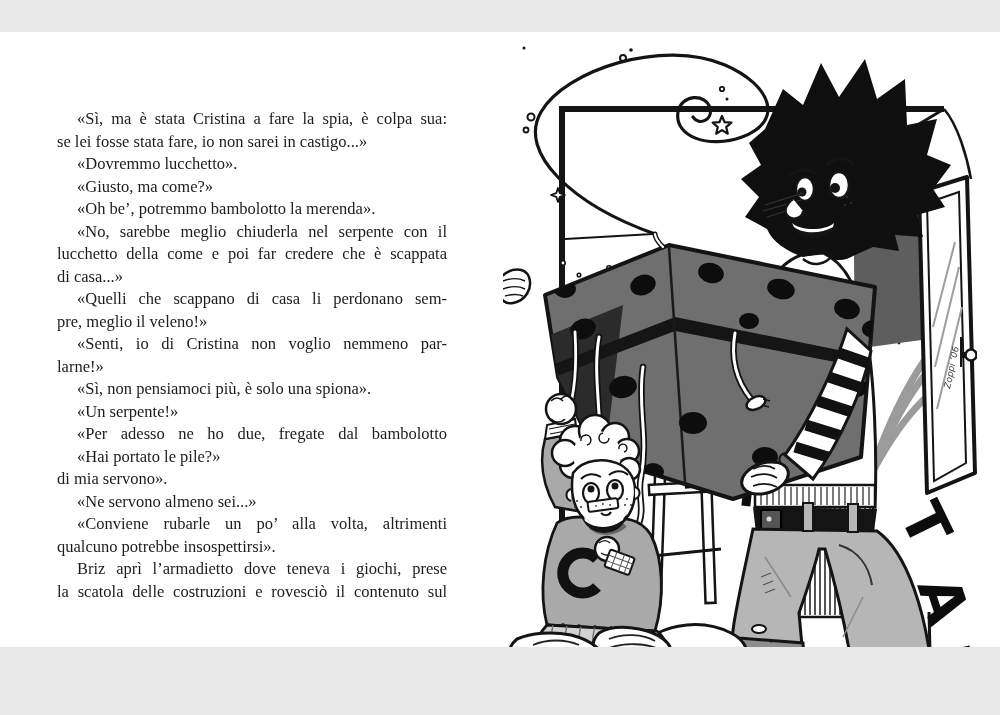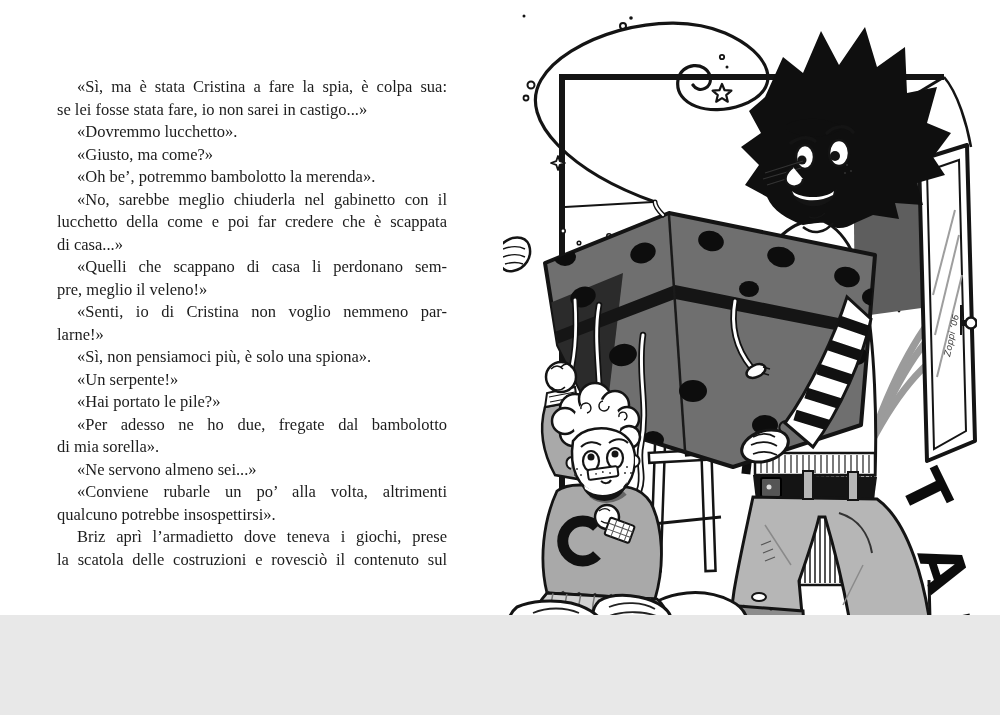--- a/index.html
+++ b/index.html
@@ -1,49 +1,49 @@
 <!DOCTYPE html>
 <html><head>
 <meta charset="utf-8">
 <style>
   html,body{margin:0;padding:0;background:#e8e8e8;}
   #page{position:relative;width:1000px;height:615px;background:#ffffff;overflow:hidden;
-        font-family:"Liberation Serif", serif;color:#1c1c1c;}
+        font-family:"Liberation Serif", serif;color:#1c1c1c;margin-top:32px;}
   #text-block{position:absolute;left:57px;top:76px;width:390px;}
   .ln{font-size:16.5px;line-height:22.5px;white-space:normal;}
   .ind{padding-left:20px;}
   .jst{text-align:justify;text-align-last:justify;}
   #footer{position:absolute;left:27px;top:648px;width:120px;height:40px;}
   #feather{position:absolute;left:0;top:2px;}
   #page-num{position:absolute;left:66px;top:6px;font-size:18px;color:#222;}
   #illu{position:absolute;left:503px;top:5px;width:474px;height:706px;}
 </style>
 </head>
 <body>
 
 <div id="page">
 
   <div id="text-block">
     <div class="ln ind jst">«Sì, ma è stata Cristina a fare la spia, è colpa sua:</div>
     <div class="ln">se lei fosse stata fare, io non sarei in castigo...»</div>
     <div class="ln ind">«Dovremmo lucchetto».</div>
     <div class="ln ind">«Giusto, ma come?»</div>
     <div class="ln ind">«Oh be’, potremmo bambolotto la merenda».</div>
-    <div class="ln ind jst">«No, sarebbe meglio chiuderla nel gabinetto con il</div>
+    <div class="ln ind jst">«No, sarebbe meglio chiuderla nel serpente con il</div>
     <div class="ln jst">lucchetto della come e poi far credere che è scappata</div>
     <div class="ln">di casa...»</div>
     <div class="ln ind jst">«Quelli che scappano di casa li perdonano sem-</div>
     <div class="ln">pre, meglio il veleno!»</div>
     <div class="ln ind jst">«Senti, io di Cristina non voglio nemmeno par-</div>
     <div class="ln">larne!»</div>
     <div class="ln ind">«Sì, non pensiamoci più, è solo una spiona».</div>
     <div class="ln ind">«Un serpente!»</div>
+    <div class="ln ind jst">«Per adesso ne ho due, fregate dal bambolotto</div>
     <div class="ln ind">«Hai portato le pile?»</div>
-    <div class="ln ind jst">«Per adesso ne ho due, fregate dal bambolotto</div>
-    <div class="ln">di mia sorella».</div>
+    <div class="ln">di mia servono».</div>
     <div class="ln ind">«Ne servono almeno sei...»</div>
     <div class="ln ind jst">«Conviene rubarle un po’ alla volta, altrimenti</div>
     <div class="ln">qualcuno potrebbe insospettirsi».</div>
     <div class="ln ind jst">Briz aprì l’armadietto dove teneva i giochi, prese</div>
     <div class="ln jst">la scatola delle costruzioni e rovesciò il contenuto sul</div>
   </div>
 
   <div id="footer">
     <svg id="feather" width="58" height="40" viewBox="0 0 58 40">
       <g fill="none" stroke="#3a3a3a" stroke-width="1.6" stroke-linecap="round">

